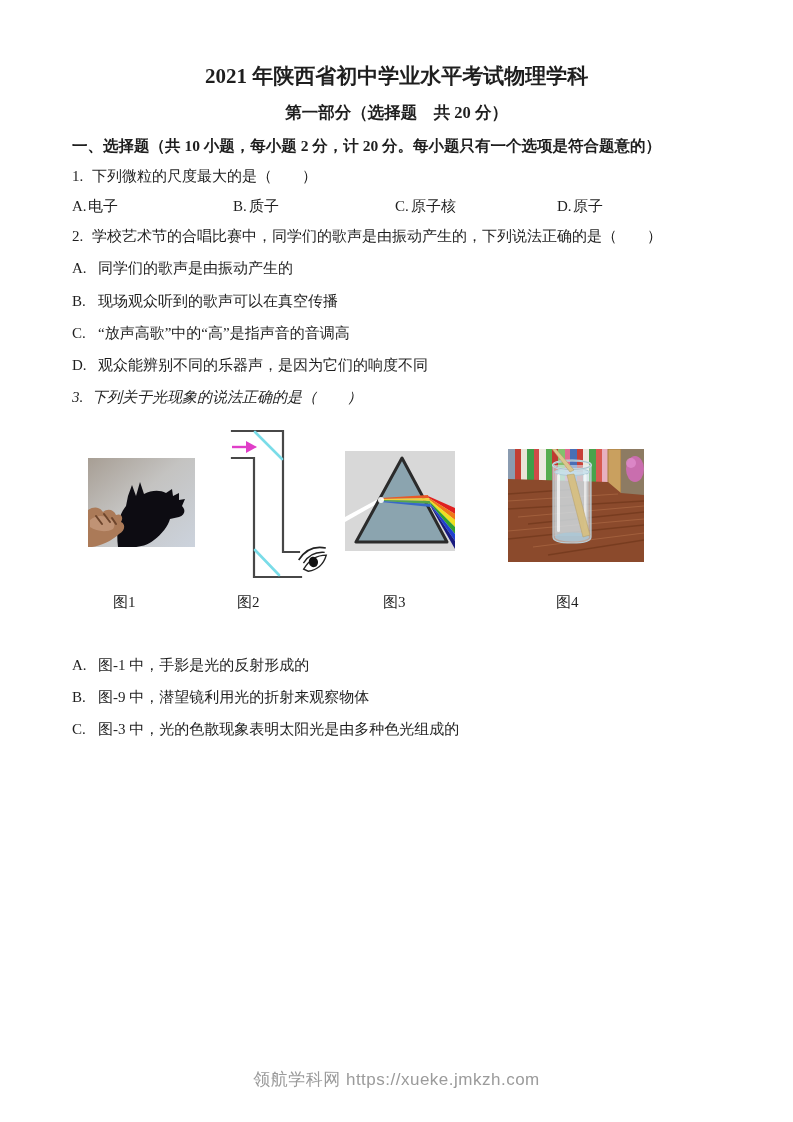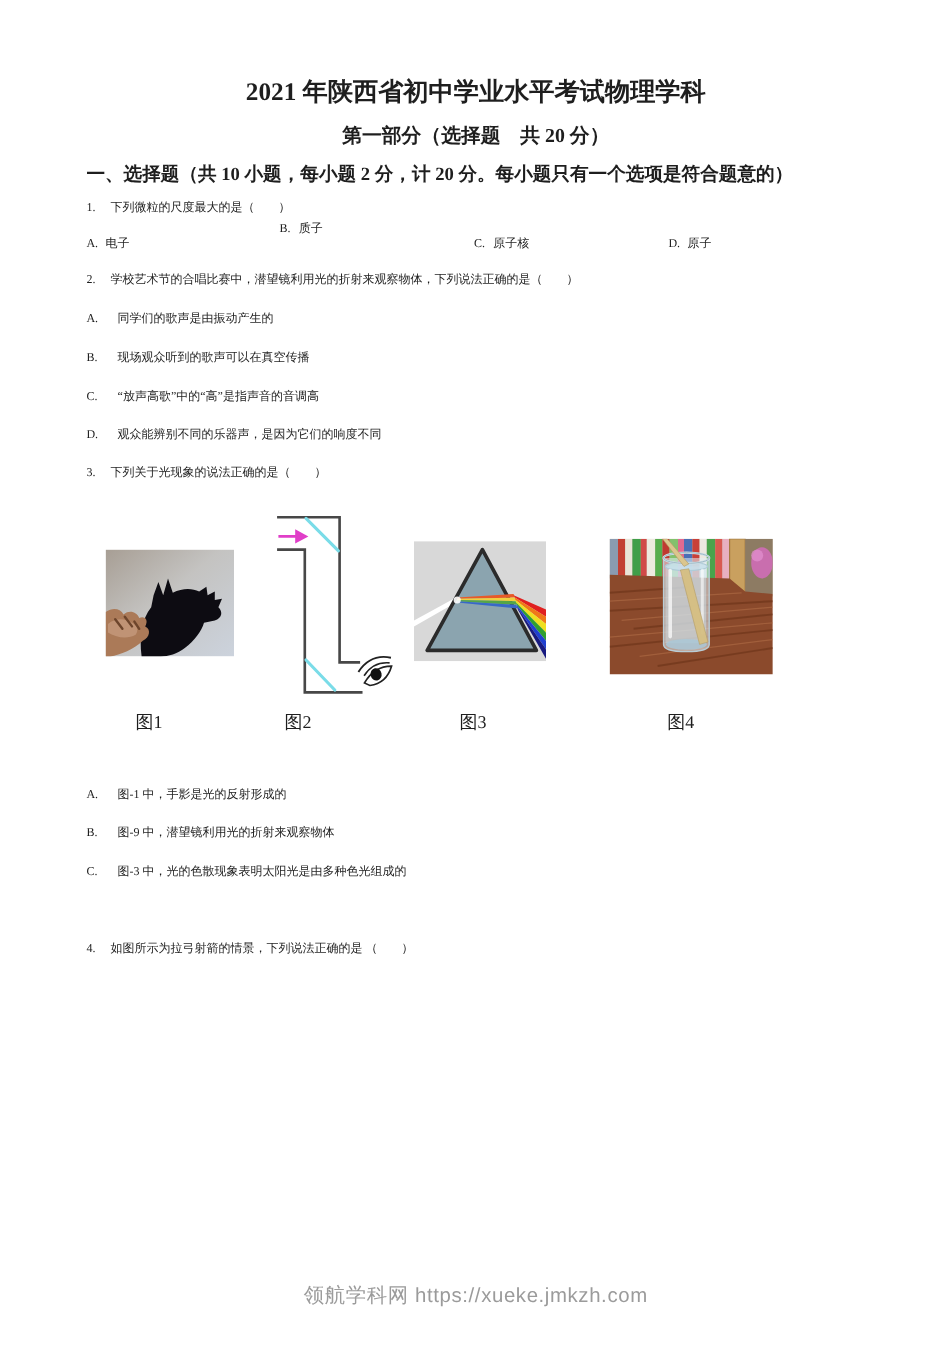--- a/index.html
+++ b/index.html
@@ -1,21 +1,21 @@
 <!DOCTYPE html>
 <html><head>
 <meta charset="utf-8">
 <style>
   html,body{margin:0;padding:0;background:#ffffff;}
   .page{
     position:relative;width:793px;height:1122px;background:#ffffff;
     font-family:"Liberation Serif","DejaVu Serif",serif;color:#1e1e1e;
     overflow:hidden;
   }
-  .tl{position:absolute;white-space:nowrap;font-size:10px;line-height:1;}
+  .tl{position:absolute;white-space:nowrap;font-size:15px;line-height:1;}
   .bold{font-weight:700;}
   .center{left:0;width:793px;text-align:center;}
   .title{font-size:21px;}
   .part{font-size:16.5px;}
   .section{font-size:15.5px;}
   .qnum{display:inline-block;min-width:20px;}
   .optlabel{display:inline-block;min-width:26px;}
   .optlabel.short{min-width:16px;}
   .fig{position:absolute;}
   .fig svg{display:block;}
@@ -36,47 +36,47 @@
   <div class="tl center bold part" style="top:105px;">第一部分（选择题　共 20 分）</div>
 
   <div class="tl bold section" style="top:138px;left:72px;">一、选择题（共 10 小题，每小题 2 分，计 20 分。每小题只有一个选项是符合题意的）</div>
 
   <div class="tl" style="top:169px;left:72px;">
     <span class="qnum">1.</span><span>下列微粒的尺度最大的是（　　）</span>
   </div>
   <div class="tl" style="top:199px;left:72px;">
     <span class="optlabel short">A.</span><span>电子</span>
   </div>
-  <div class="tl" style="top:186px;left:233px;">
+  <div class="tl" style="top:199px;left:233px;">
     <span class="optlabel short">B.</span><span>质子</span>
   </div>
   <div class="tl" style="top:199px;left:395px;">
     <span class="optlabel short">C.</span><span>原子核</span>
   </div>
   <div class="tl" style="top:199px;left:557px;">
     <span class="optlabel short">D.</span><span>原子</span>
   </div>
 
   <div class="tl" style="top:229px;left:72px;">
-    <span class="qnum">2.</span><span>学校艺术节的合唱比赛中，潜望镜利用光的折射来观察物体，下列说法正确的是（　　）</span>
+    <span class="qnum">2.</span><span>学校艺术节的合唱比赛中，同学们的歌声是由振动产生的，下列说法正确的是（　　）</span>
   </div>
   <div class="tl" style="top:261px;left:72px;">
     <span class="optlabel">A.</span><span>同学们的歌声是由振动产生的</span>
   </div>
   <div class="tl" style="top:326px;left:72px;">
     <span class="optlabel">C.</span><span>“放声高歌”中的“高”是指声音的音调高</span>
   </div>
   <div class="tl" style="top:294px;left:72px;">
     <span class="optlabel">B.</span><span>现场观众听到的歌声可以在真空传播</span>
   </div>
   <div class="tl" style="top:358px;left:72px;">
     <span class="optlabel">D.</span><span>观众能辨别不同的乐器声，是因为它们的响度不同</span>
   </div>
 
-  <div class="tl" style="top:390px;left:72px;">
+  <div class="tl" style="top:390px;left:72px;font-style:italic;">
     <span class="qnum">3.</span><span>下列关于光现象的说法正确的是（　　）</span>
   </div>
 
   <div class="fig" style="left:88px;top:458px;">
     <svg width="107" height="89" viewBox="0 0 107 89">
       <defs>
         <linearGradient id="f1bg" x1="0" y1="0" x2="1" y2="1">
           <stop offset="0" stop-color="#a79e94"></stop>
           <stop offset="0.45" stop-color="#c4c3c1"></stop>
           <stop offset="1" stop-color="#ccd3dd"></stop>
@@ -207,19 +207,16 @@
   <div class="tl" style="top:658px;left:72px;">
     <span class="optlabel">A.</span><span>图-1 中，手影是光的反射形成的</span>
   </div>
   <div class="tl" style="top:690px;left:72px;">
     <span class="optlabel">B.</span><span>图-9 中，潜望镜利用光的折射来观察物体</span>
   </div>
   <div class="tl" style="top:722px;left:72px;">
     <span class="optlabel">C.</span><span>图-3 中，光的色散现象表明太阳光是由多种色光组成的</span>
   </div>
 
-  <div class="tl" style="top:786px;left:72px;">
-    <span class="qnum">4.</span><span>如图所示为拉弓射箭的情景，下列说法正确的是 （　　）</span>
-  </div>
 
   <div class="footer">领航学科网 https://xueke.jmkzh.com</div>
 
 </div>
 
 </body></html>

